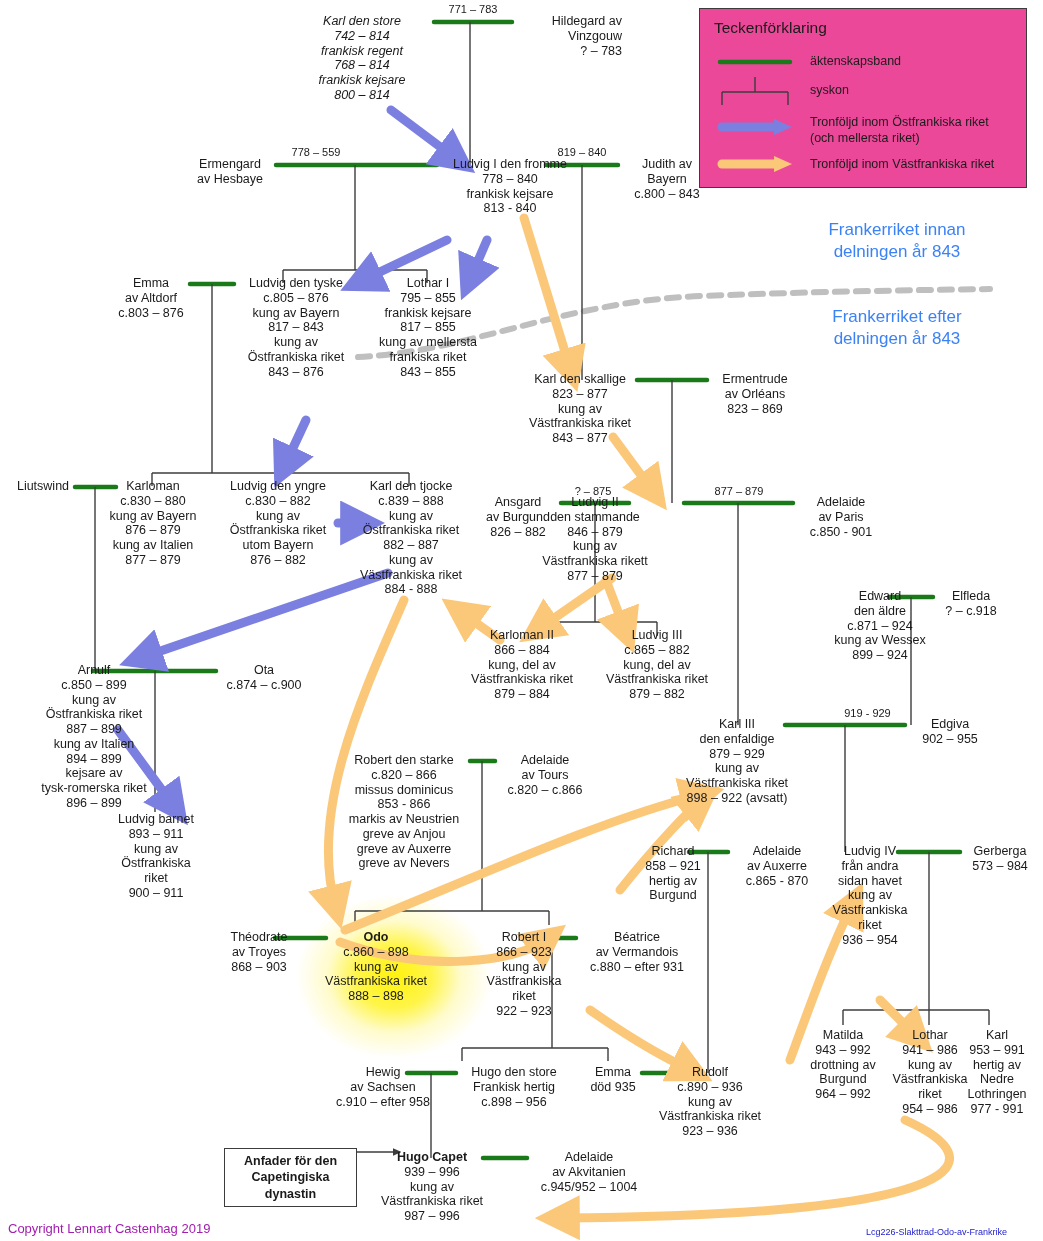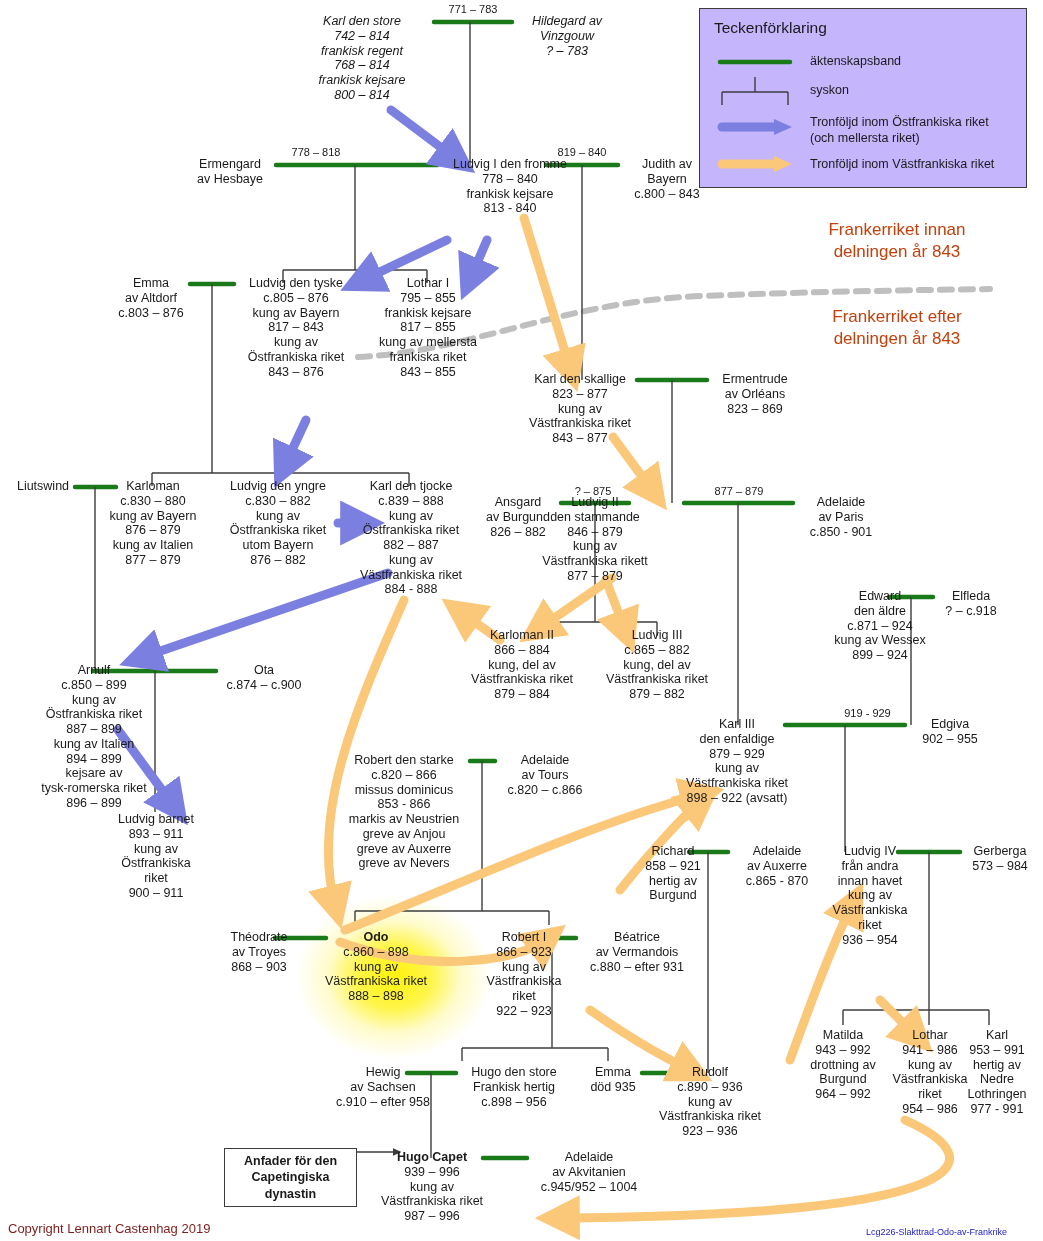--- a/index.html
+++ b/index.html
@@ -11,31 +11,31 @@
   .person{position:absolute;text-align:center;line-height:1.18;font-size:12.5px;white-space:nowrap;}
   .person .nm{display:block;}
   .person .ln{display:block;}
   .person.bold .nm{font-weight:bold;}
 
   .yearlbl{position:absolute;font-size:11px;text-align:center;white-space:nowrap;}
 
   .glow{position:absolute;border-radius:50%;
         background:radial-gradient(closest-side, rgba(255,242,0,.95) 0%, rgba(255,243,40,.85) 38%, rgba(255,247,140,.45) 68%, rgba(255,255,255,0) 100%);}
 
-  .legend{position:absolute;border:1px solid #3c3c3c;background:#c4b5fd;}
+  .legend{position:absolute;border:1px solid #3c3c3c;background:#ec4899;}
   .legend .title{position:absolute;font-size:15.5px;}
   .legend .ltxt{position:absolute;font-size:12.5px;line-height:1.2;}
 
-  .bignote{position:absolute;color:#c2410c;font-size:17px;text-align:center;line-height:1.3;white-space:nowrap;}
+  .bignote{position:absolute;color:#3b82f6;font-size:17px;text-align:center;line-height:1.3;white-space:nowrap;}
 
   .ancbox{position:absolute;border:1px solid #3c3c3c;background:#fff;
           font-size:12.5px;font-weight:bold;text-align:center;line-height:1.3;
           display:flex;align-items:center;justify-content:center;}
 
-  .credit{position:absolute;color:#7f1d1d;font-size:13px;white-space:nowrap;}
+  .credit{position:absolute;color:#a21caf;font-size:13px;white-space:nowrap;}
   .code{position:absolute;color:#2222cc;font-size:9px;white-space:nowrap;}
 </style>
 </head>
 <body>
 
 <div id="stage">
 
   <div class="glow" style="left:296px;top:895px;width:196px;height:164px;"></div>
 
   <svg id="wires" viewBox="0 0 1043 1241">
@@ -169,36 +169,36 @@
 
       <path d="M790,1060 C812,1000 830,950 852,905" marker-end="url(#westHead)"></path>
 
       <path d="M880,1000 C895,1015 905,1025 915,1035" marker-end="url(#westHead)"></path>
 
       <path d="M905,1120 C995,1160 980,1215 560,1218" marker-end="url(#westHead)"></path>
     </g>
   </svg>
 
   <div class="yearlbl" style="left:433px;top:3px;width:80px;">771 – 783</div>
-  <div class="yearlbl" style="left:276px;top:146px;width:80px;">778 – 818</div>
+  <div class="yearlbl" style="left:276px;top:146px;width:80px;">778 – 559</div>
   <div class="yearlbl" style="left:542px;top:146px;width:80px;">819 – 840</div>
   <div class="yearlbl" style="left:558px;top:485px;width:70px;">? – 875</div>
   <div class="yearlbl" style="left:700px;top:485px;width:78px;">877 – 879</div>
   <div class="yearlbl" style="left:830px;top:707px;width:75px;">919 - 929</div>
 
   <div class="person" style="left:290px;top:14px;width:144px;font-style:italic;">
     <span class="nm">Karl den store</span>
     <span class="ln">742 – 814</span>
     <span class="ln">frankisk regent</span>
     <span class="ln">768 – 814</span>
     <span class="ln">frankisk kejsare</span>
     <span class="ln">800 – 814</span>
   </div>
 
-  <div class="person" style="left:512px;top:14px;width:110px;text-align:center;font-style:italic;">
+  <div class="person" style="left:512px;top:14px;width:110px;text-align:right;">
     <span class="nm">Hildegard av</span>
     <span class="ln">Vinzgouw</span>
     <span class="ln">? – 783</span>
   </div>
 
   <div class="person" style="left:182px;top:157px;width:96px;">
     <span class="nm">Ermengard</span>
     <span class="ln">av Hesbaye</span>
   </div>
 
@@ -405,21 +405,21 @@
 
   <div class="person" style="left:728px;top:844px;width:98px;">
     <span class="nm">Adelaide</span>
     <span class="ln">av Auxerre</span>
     <span class="ln">c.865 - 870</span>
   </div>
 
   <div class="person" style="left:822px;top:844px;width:96px;">
     <span class="nm">Ludvig IV</span>
     <span class="ln">från andra</span>
-    <span class="ln">innan havet</span>
+    <span class="ln">sidan havet</span>
     <span class="ln">kung av</span>
     <span class="ln">Västfrankiska</span>
     <span class="ln">riket</span>
     <span class="ln">936 – 954</span>
   </div>
 
   <div class="person" style="left:960px;top:844px;width:80px;">
     <span class="nm">Gerberga</span>
     <span class="ln">573 – 984</span>
   </div>

